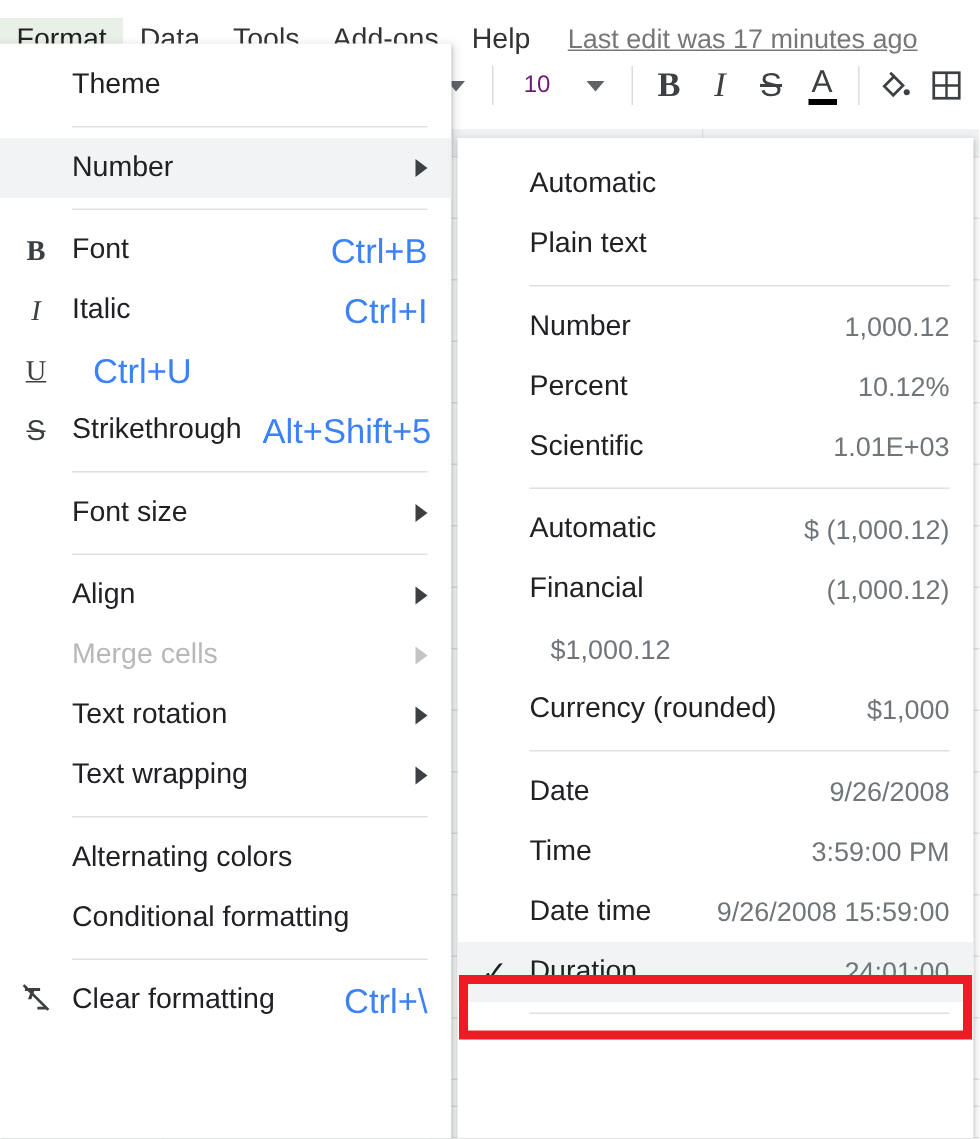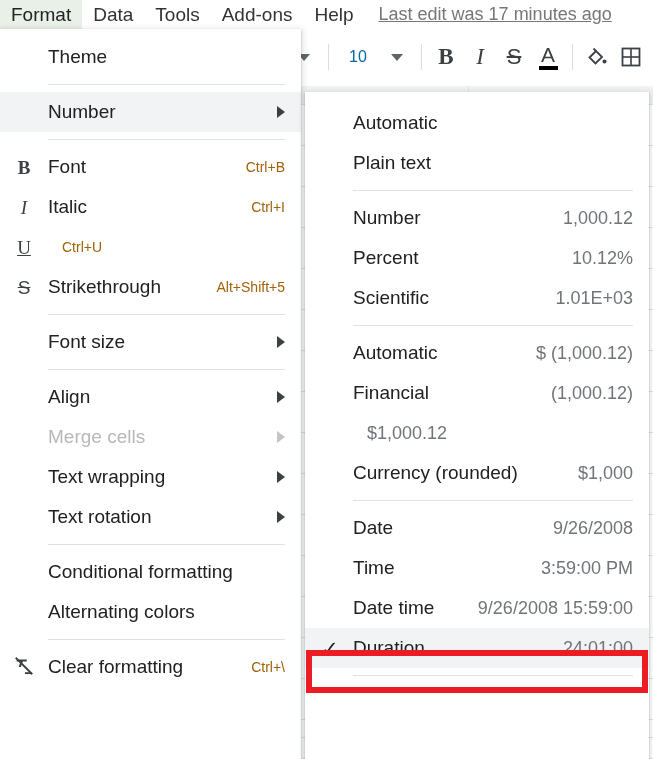--- a/index.html
+++ b/index.html
@@ -43,21 +43,21 @@
   .grid-headerband {
     position: absolute;
     left: 0; width: 653px;
     height: 18px;
     background: #f1f3f4;
   }
 
   
   .menubar {
     position: absolute;
-    left: 0; top: 0;
+    left: 0; top: 12px;
     width: 653px; height: 29px;
     background: #ffffff;
     z-index: 20;
     white-space: nowrap;
   }
   .menubar-item {
     display: inline-block;
     height: 29px;
     line-height: 29px;
     padding: 0 11px;
@@ -108,21 +108,21 @@
   .tb-caret {
     width: 0; height: 0;
     border-left: 6px solid transparent;
     border-right: 6px solid transparent;
     border-top: 7px solid #5f6368;
   }
   .tb-fontsize {
     min-width: 44px;
     text-align: center;
     font-size: 16px;
-    color: #0369a1;
+    color: #701a75;
   }
   .tb-sep {
     width: 1px; height: 26px;
     background: #dadce0;
     margin: 0 7px;
   }
   .tb-bold { font-weight: bold; font-family: "Liberation Serif", serif; font-size: 23px; color: #3c4043;}
   .tb-italic { font-style: italic; font-family: "Liberation Serif", serif; font-size: 23px; color: #3c4043;}
   .tb-strike { text-decoration: line-through; font-family: "Liberation Sans", sans-serif; font-size: 22px; color: #3c4043;}
   .tb-textcolor {
@@ -182,22 +182,22 @@
   }
   .mi-icon.serif { font-family: "Liberation Serif", serif; }
   .mi-label {
     flex: 1 1 auto;
     font-size: 19px;
     color: #202124;
     white-space: nowrap;
   }
   .mi-accel {
     flex: 0 0 auto;
-    font-size: 14px;
-    color: #a16207;
+    font-size: 23px;
+    color: #3b82f6;
     padding-left: 14px;
     white-space: nowrap;
     text-align: center;
   }
   .mi-sample {
     flex: 0 0 auto;
     font-size: 18px;
     color: #70757a;
     padding-left: 14px;
     white-space: nowrap;
@@ -349,36 +349,36 @@
         <div class="mi-label">Align</div>
         <div class="mi-arrow"></div>
       </div>
       <div class="menu-row disabled">
         <div class="mi-icon"></div>
         <div class="mi-label">Merge cells</div>
         <div class="mi-arrow"></div>
       </div>
       <div class="menu-row">
         <div class="mi-icon"></div>
+        <div class="mi-label">Text rotation</div>
+        <div class="mi-arrow"></div>
+      </div>
+      <div class="menu-row">
+        <div class="mi-icon"></div>
         <div class="mi-label">Text wrapping</div>
         <div class="mi-arrow"></div>
       </div>
-      <div class="menu-row">
-        <div class="mi-icon"></div>
-        <div class="mi-label">Text rotation</div>
-        <div class="mi-arrow"></div>
-      </div>
-      <div class="menu-sep"></div>
+      <div class="menu-sep"></div>
+      <div class="menu-row">
+        <div class="mi-icon"></div>
+        <div class="mi-label">Alternating colors</div>
+      </div>
       <div class="menu-row">
         <div class="mi-icon"></div>
         <div class="mi-label">Conditional formatting</div>
-      </div>
-      <div class="menu-row">
-        <div class="mi-icon"></div>
-        <div class="mi-label">Alternating colors</div>
       </div>
       <div class="menu-sep"></div>
       <div class="menu-row">
         <div class="mi-icon"><svg width="22" height="22" viewBox="0 0 24 24">
             <path d="M4 5 h11 v2.2 h-4.3 l-2.1 6 h-2.4 l2.1 -6 h-4.3 z" fill="#3c4043"></path>
             <line x1="3" y1="3" x2="21" y2="21" stroke="#3c4043" stroke-width="2"></line>
             <path d="M13 18.8 h7 v2 h-7 z" fill="#3c4043"></path>
           </svg></div>
         <div class="mi-label">Clear formatting</div>
         <div class="mi-accel">Ctrl+\</div>

